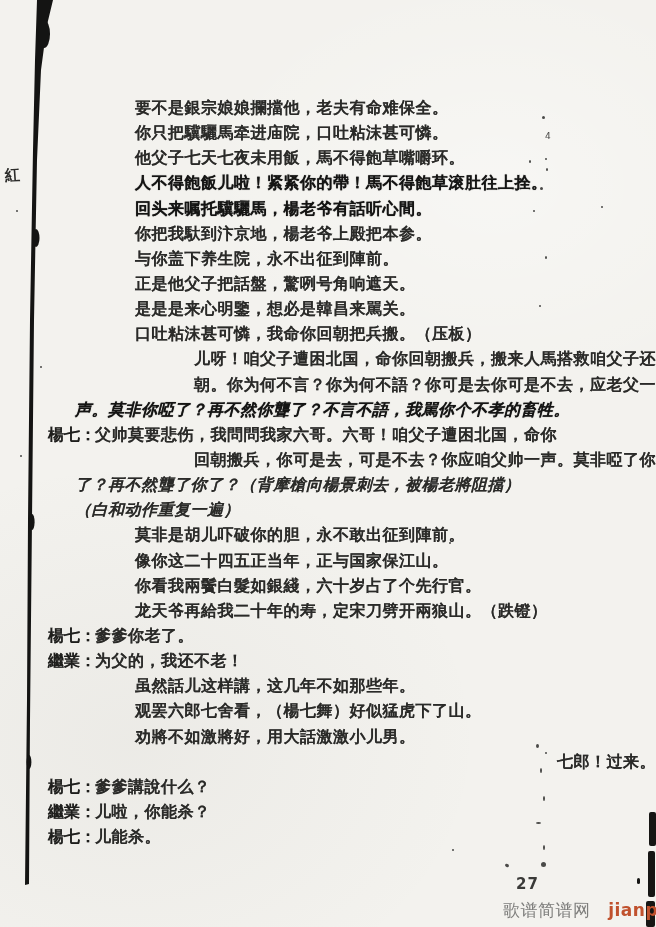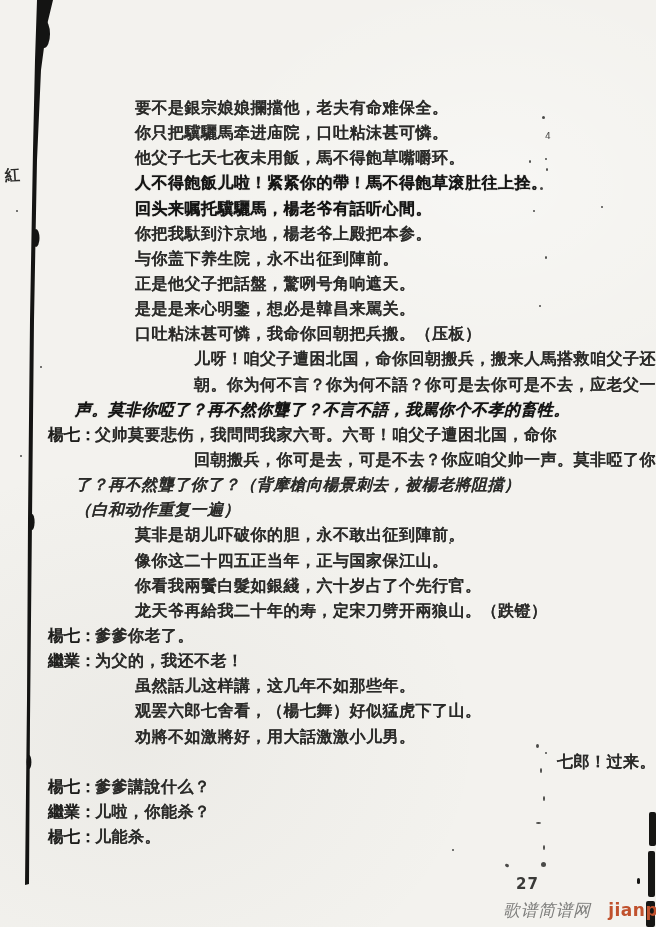--- a/index.html
+++ b/index.html
@@ -29,21 +29,21 @@
   .line.speaker-line{padding-left:48px;}
   .spk{display:inline-block;width:47px;letter-spacing:0;font-weight:700;color:#1e1e1c;}
   
   .left-line{position:absolute;left:0;top:0;}
   
   .stamp{position:absolute;left:5px;top:166px;font-size:15px;font-weight:700;color:#2c2c2a;transform:rotate(-4deg);}
   
   .pagenum{position:absolute;left:516px;top:855px;font-size:15px;font-weight:600;color:#3a3a38;letter-spacing:1px;margin-top:20px;}
   
   .watermark{position:absolute;left:503px;top:899px;font-size:17px;letter-spacing:.5px;white-space:nowrap;}
-  .wm-name{color:#7e7e7c;font-style:italic;}
+  .wm-name{color:#7e7e7c;}
   .wm-url{color:#c0512d;font-weight:600;}
   
   .speck{position:absolute;background:#4a4a48;border-radius:50%;}
   .speck.t{background:none;color:#4a4a48;font-size:9px;line-height:9px;}
   
   .edge-mark{position:absolute;background:#161614;border-radius:2px;}
 </style>
 </head>
 <body>
 

